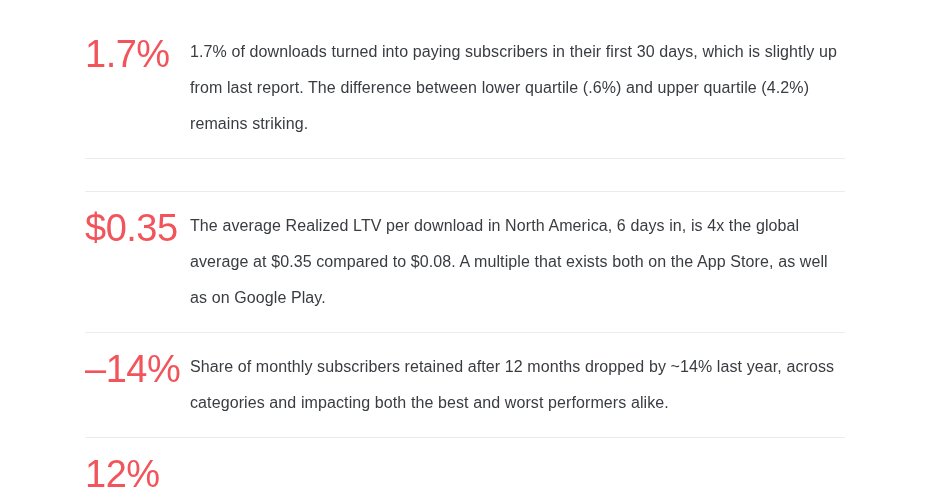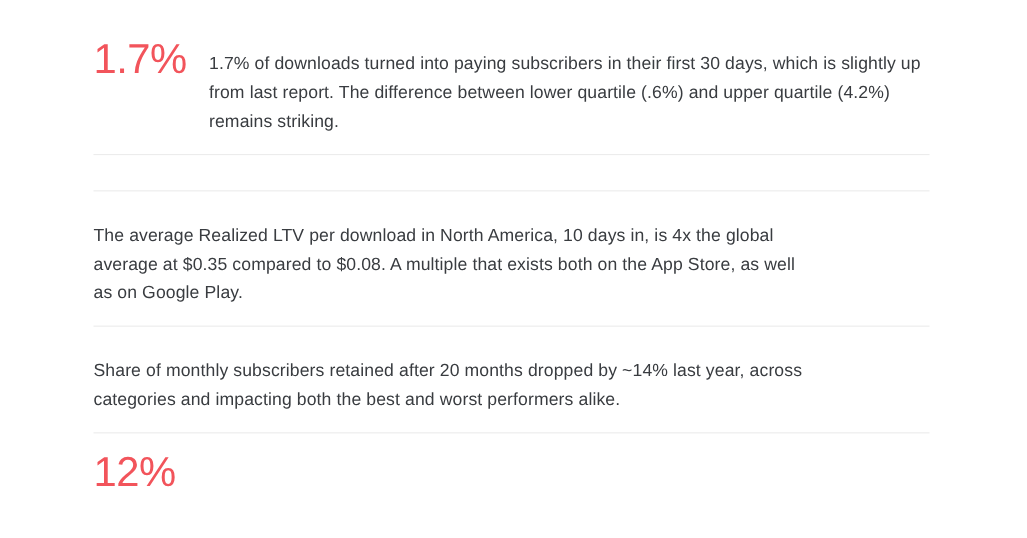--- a/index.html
+++ b/index.html
@@ -38,43 +38,44 @@
     line-height:38px;
     letter-spacing:-0.5px;
     padding-top:1px;
     white-space:nowrap;
   }
   .stat-description{
     flex:1 1 auto;
     max-width:655px;
     color:var(--text);
     font-size:16px;
-    line-height:26px;
+    line-height:36px;
     letter-spacing:0.1px;
-    margin-top:12px;
   }
 </style>
 </head>
 <body>
 
 <div class="stats-list">
 
   <div class="stat-row">
     <div class="stat-value">1.7%</div>
     <div class="stat-description">1.7% of downloads turned into paying subscribers in their first 30 days, which is slightly up from last report. The difference between lower quartile (.6%) and upper quartile (4.2%) remains striking.</div>
   </div>
 
   <div class="stat-row">
   </div>
 
   <div class="stat-row">
-    <div class="stat-description">The average Realized LTV per download in North America, 10 days in, is 4x the global average at $0.35 compared to $0.08. A multiple that exists both on the App Store, as well as on Google Play.</div>
+    <div class="stat-value">$0.35</div>
+    <div class="stat-description">The average Realized LTV per download in North America, 6 days in, is 4x the global average at $0.35 compared to $0.08. A multiple that exists both on the App Store, as well as on Google Play.</div>
   </div>
 
   <div class="stat-row">
-    <div class="stat-description">Share of monthly subscribers retained after 20 months dropped by ~14% last year, across categories and impacting both the best and worst performers alike.</div>
+    <div class="stat-value">–14%</div>
+    <div class="stat-description">Share of monthly subscribers retained after 12 months dropped by ~14% last year, across categories and impacting both the best and worst performers alike.</div>
   </div>
 
   <div class="stat-row">
     <div class="stat-value">12%</div>
   </div>
 
 </div>
 
 </body></html>

